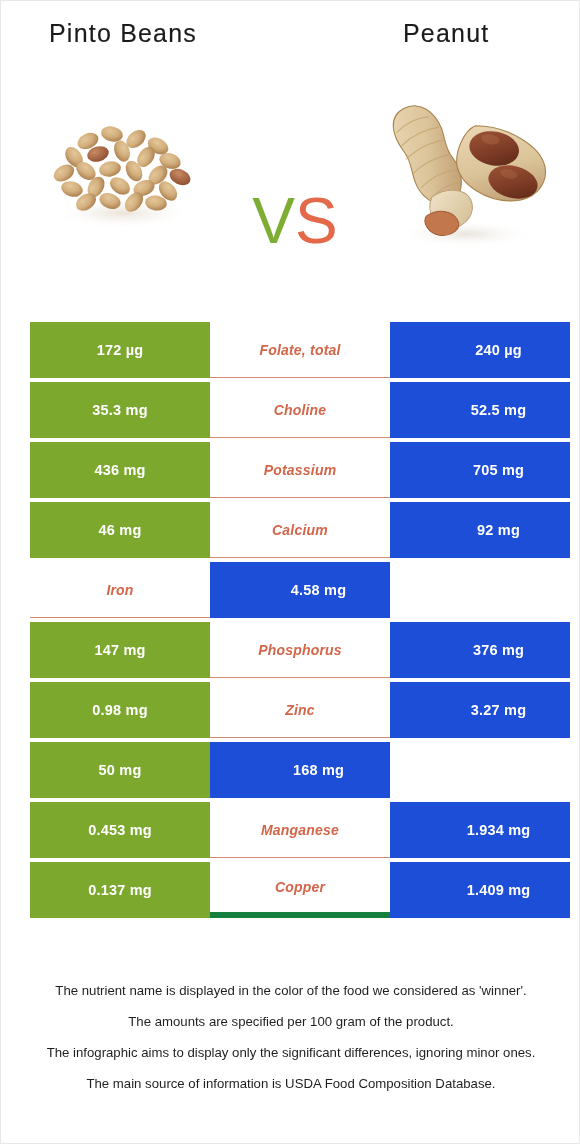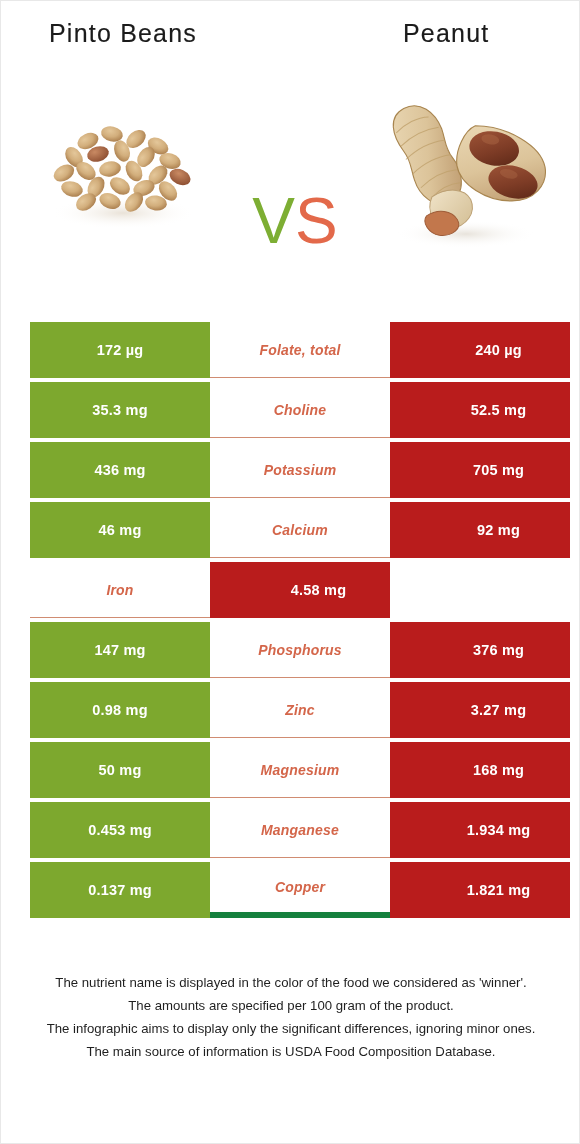--- a/index.html
+++ b/index.html
@@ -86,21 +86,21 @@
     font-weight:600;
     letter-spacing:0.2px;
   }
   .cell.left {
     width:180px;
     background:#7DA82E;
     color:#ffffff;
   }
   .cell.right {
     width:180px;
-    background:#b91c1c;
+    background:#1d4ed8;
     color:#ffffff;
     padding-left:37px;
   }
   .cell.mid {
     width:180px;
     background:#ffffff;
     color:#D4664A;
     font-weight:700;
     font-size:14px;
     border-bottom:1px solid #D08C72;
@@ -111,21 +111,21 @@
   
   .footnote {
     position:absolute;
     left:30px; top:968px;
     width:520px;
     text-align:center;
     font-size:13.2px;
     line-height:19px;
     color:#1f1f1f;
   }
-  .footnote p { margin:4px; }
+  .footnote p { margin:12px; }
 </style>
 </head>
 <body>
 
 <div class="page">
 
   <div class="titles">
     <div class="food-title left">Pinto Beans</div>
     <div class="food-title right">Peanut</div>
   </div>
@@ -272,34 +272,33 @@
     </div>
 
     <div class="row">
       <div class="cell left">0.98 mg</div>
       <div class="cell mid">Zinc</div>
       <div class="cell right">3.27 mg</div>
     </div>
 
     <div class="row">
       <div class="cell left">50 mg</div>
-      <div class="cell mid">Magnesium</div>
       <div class="cell right">168 mg</div>
     </div>
 
     <div class="row">
       <div class="cell left">0.453 mg</div>
       <div class="cell mid">Manganese</div>
       <div class="cell right">1.934 mg</div>
     </div>
 
     <div class="row">
       <div class="cell left">0.137 mg</div>
       <div class="cell mid">Copper</div>
-      <div class="cell right">1.821 mg</div>
+      <div class="cell right">1.409 mg</div>
     </div>
 
   </div>
 
   <div class="footnote">
     <p>The nutrient name is displayed in the color of the food we considered as 'winner'.</p>
     <p>The amounts are specified per 100 gram of the product.</p>
     <p>The infographic aims to display only the significant differences, ignoring minor ones.</p>
     <p>The main source of information is USDA Food Composition Database.</p>
   </div>

